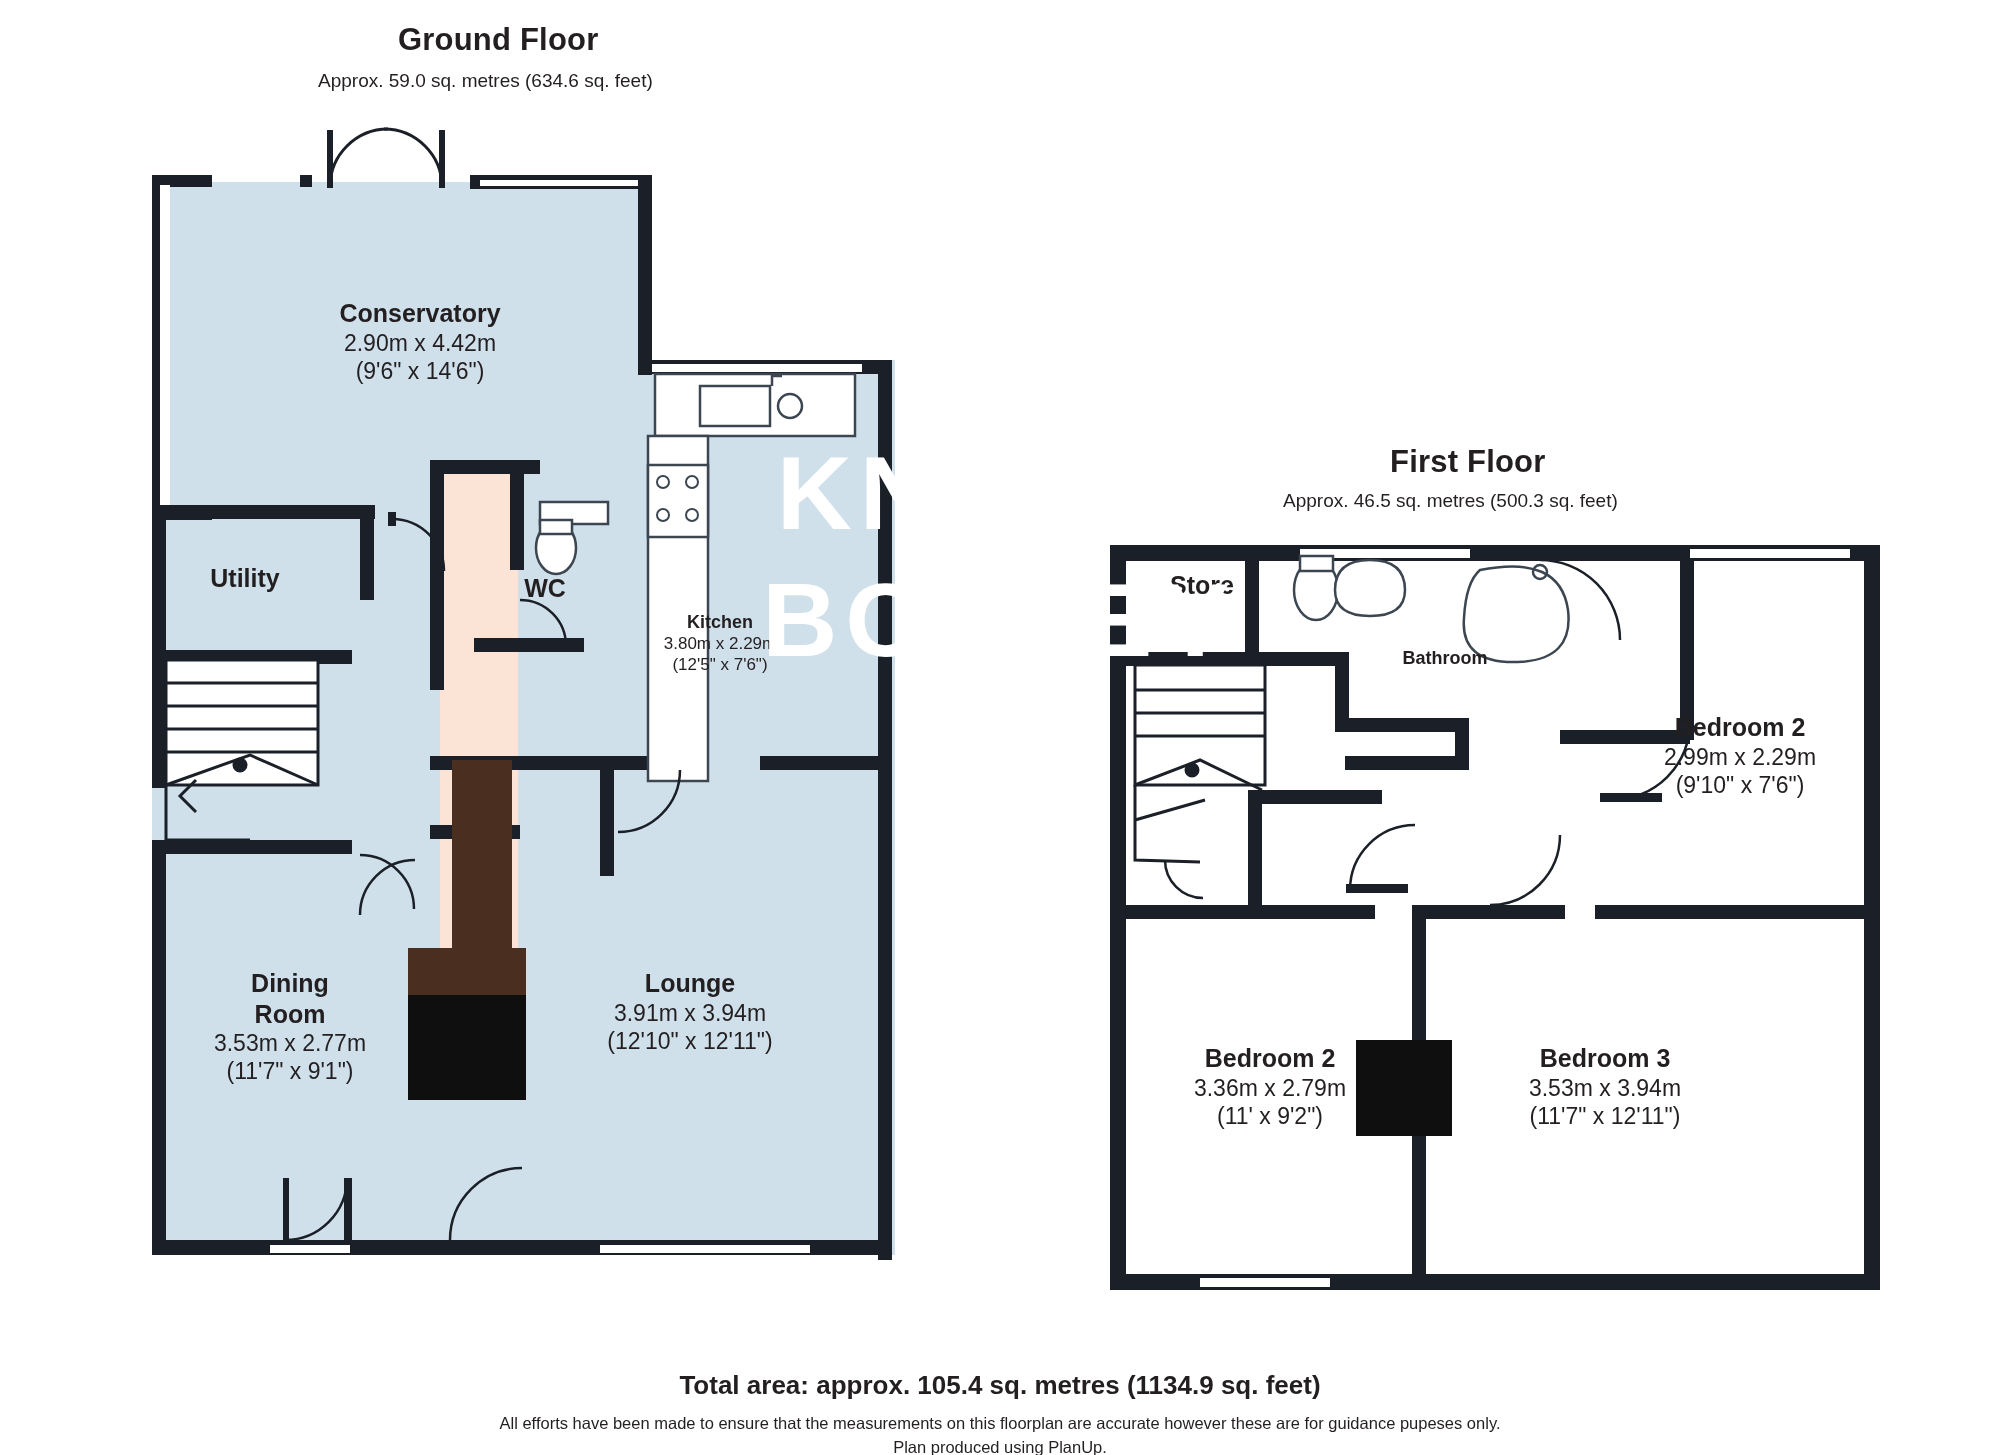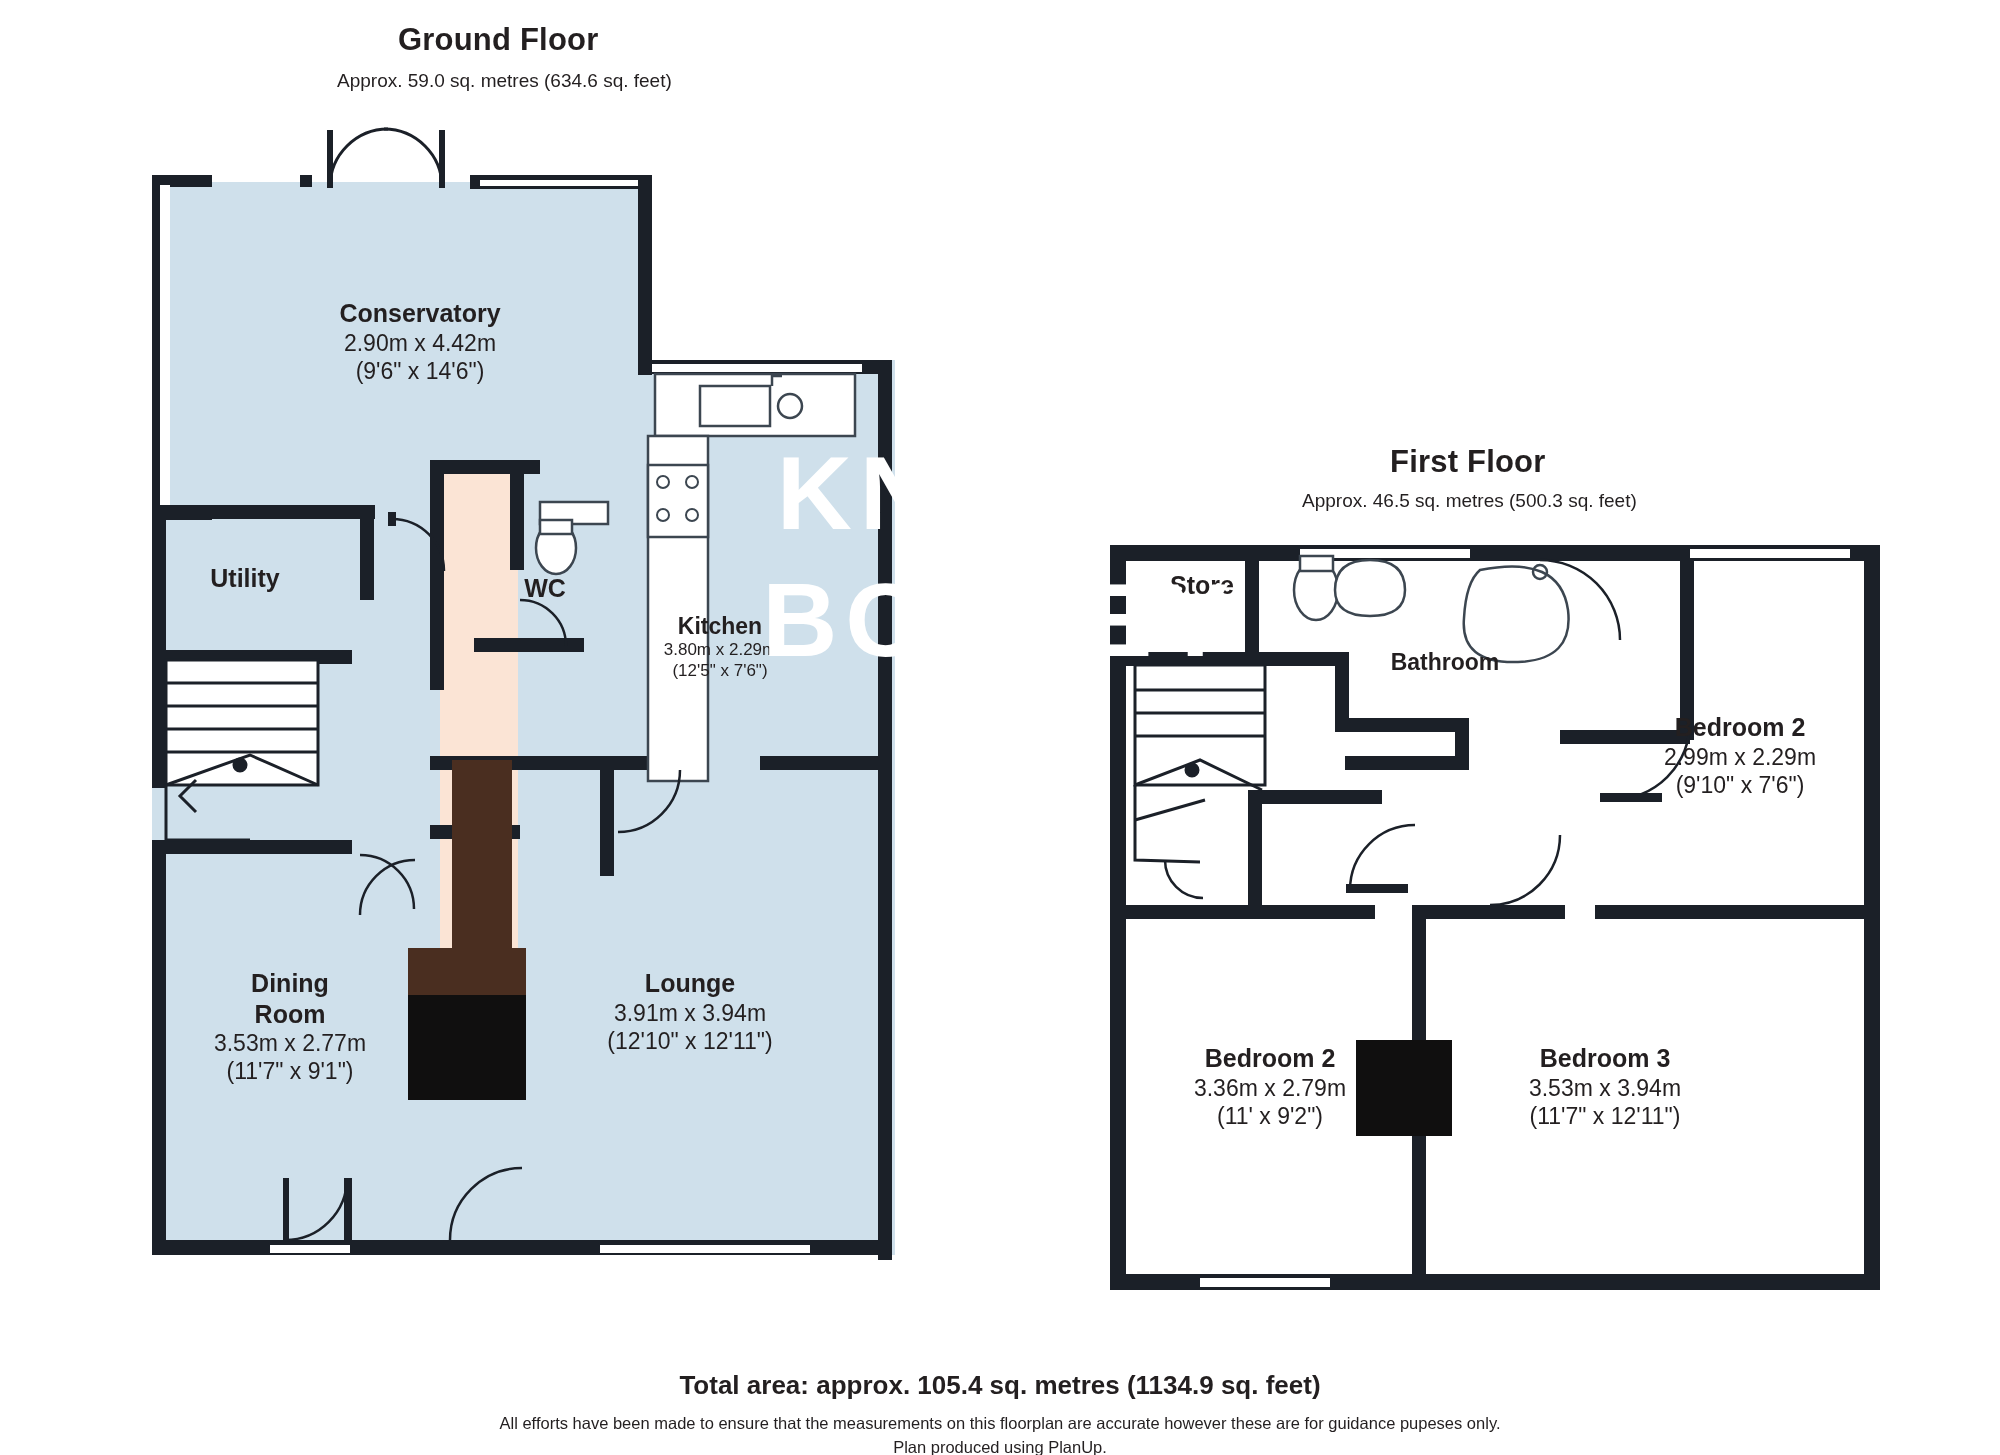--- a/index.html
+++ b/index.html
@@ -26,39 +26,38 @@
     position: absolute;
     font-size: 31px;
     font-weight: bold;
     letter-spacing: 0.2px;
     white-space: nowrap;
   }
   .plan-sub {
     position: absolute;
     font-size: 19px;
     white-space: nowrap;
-    margin-left: 19px;
   }
   
   .room {
     position: absolute;
     text-align: center;
     white-space: nowrap;
     line-height: 1.22;
   }
   .room .rname {
     font-size: 25px;
     font-weight: bold;
     display: block;
   }
   .room .rdim {
     font-size: 23px;
     display: block;
   }
-  .room.small .rname { font-size: 23px; }
+  .room.small .rname { font-size: 18px; }
   .room.small .rdim { font-size: 17px; }
 
   
   .total-area {
     position: absolute;
     width: 2000px;
     text-align: center;
     font-size: 26px;
     font-weight: bold;
     top: 1370px;

